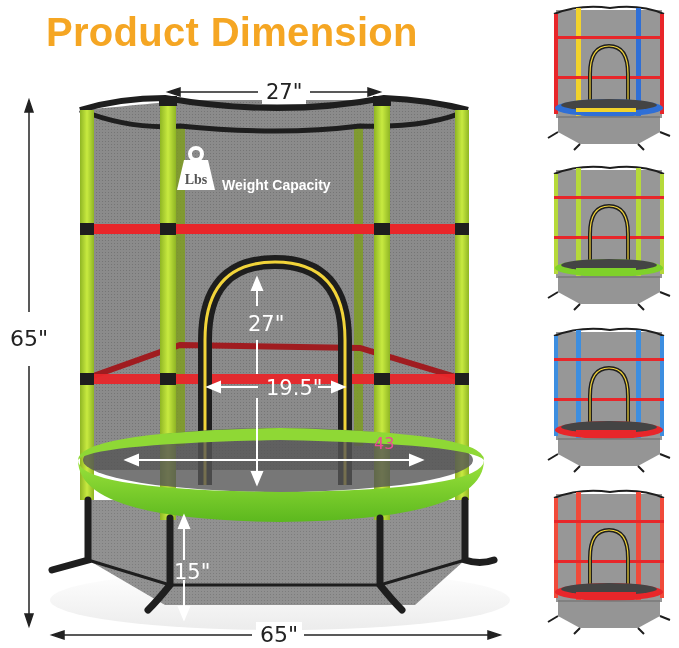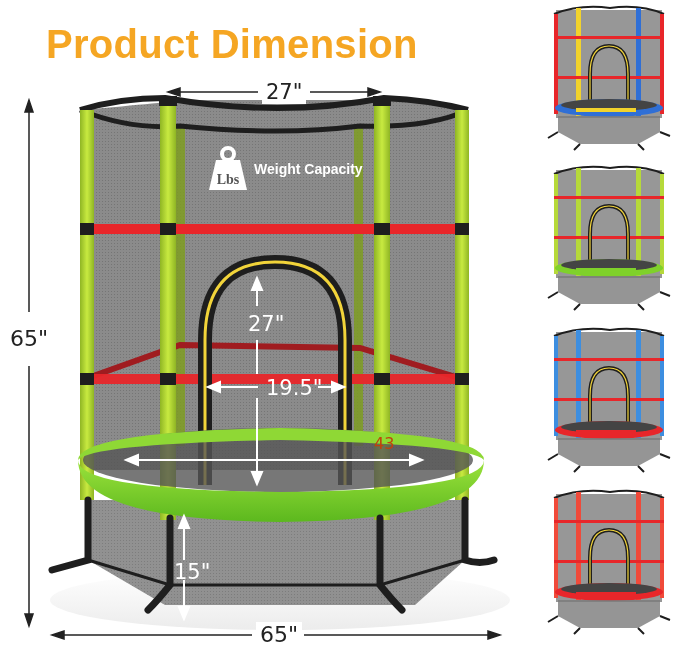--- a/index.html
+++ b/index.html
@@ -1,21 +1,21 @@
 <!DOCTYPE html>
 <html><head>
   <meta charset="utf-8">
   <style>
     html, body { margin:0; padding:0; background:#ffffff; }
     body { width:679px; height:648px; position:relative; overflow:hidden; font-family:"Liberation Sans", sans-serif; }
-    .title { position:absolute; left:46px; top:10px; font-weight:bold; font-size:40px; color:#f5a623; letter-spacing:0.3px; white-space:nowrap;margin-top:12px; }
+    .title { position:absolute; left:46px; top:10px; font-weight:bold; font-size:40px; color:#f5a623; letter-spacing:0.3px; white-space:nowrap; }
     .main-svg { position:absolute; left:0; top:0; }
     .dim-label { position:absolute; font-family:"DejaVu Sans", sans-serif; font-size:21px; color:#222; background:#fff; padding:0 4px; white-space:nowrap; }
     .dim-label.white { color:#fff; background:transparent; }
-    .badge { position:absolute; left:176px; top:146px; display:flex; align-items:flex-start; gap:6px;padding-left:32px; }
+    .badge { position:absolute; left:176px; top:146px; display:flex; align-items:flex-end; gap:6px; }
     .badge .weight-icon { width:40px; height:46px; }
     .badge .txt { color:#fff; line-height:1; }
     .badge .num { font-weight:bold; font-size:28px; }
     .badge .unit { font-weight:bold; font-size:15px; margin-left:4px; }
     .badge .cap { font-weight:bold; font-size:14px; margin-top:16px; }
     .thumb { position:absolute; left:540px; width:139px; height:160px; }
     .thumb svg { width:139px; height:160px; }
   </style>
 </head>
 <body>
@@ -129,21 +129,21 @@
     <line x1="184" y1="580" x2="184" y2="615"></line>
     <polygon points="184,516 179,528 189,528"></polygon>
     <polygon points="184,619 179,607 189,607"></polygon>
   </g>
 </svg>
 
 <div class="dim-label" style="left:262px;top:80px;">27"</div>
 <div class="dim-label" style="left:6px;top:326px;font-size:22px;">65"</div>
 <div class="dim-label white" style="left:244px;top:312px;">27"</div>
 <div class="dim-label white" style="left:262px;top:376px;">19.5"</div>
-<div class="dim-label" style="left:370px;top:434px;background:transparent;font-size:16px;color:#c2410c;">43</div>
+<div class="dim-label" style="left:370px;top:434px;background:transparent;font-size:16px;color:#ec4899;">43</div>
 <div class="dim-label white" style="left:170px;top:560px;">15"</div>
 <div class="dim-label" style="left:256px;top:622px;font-size:22px;">65"</div>
 
 <div class="badge">
   <svg class="weight-icon" viewBox="0 0 40 46">
     <circle cx="20" cy="8" r="6" fill="none" stroke="#fff" stroke-width="4"></circle>
     <path d="M8 14 L32 14 L39 44 L1 44 Z" fill="#fff"></path>
     <text x="20" y="38" text-anchor="middle" font-family="Liberation Serif, serif" font-weight="bold" font-size="14" fill="#555">Lbs</text>
   </svg>
   <div class="txt">

